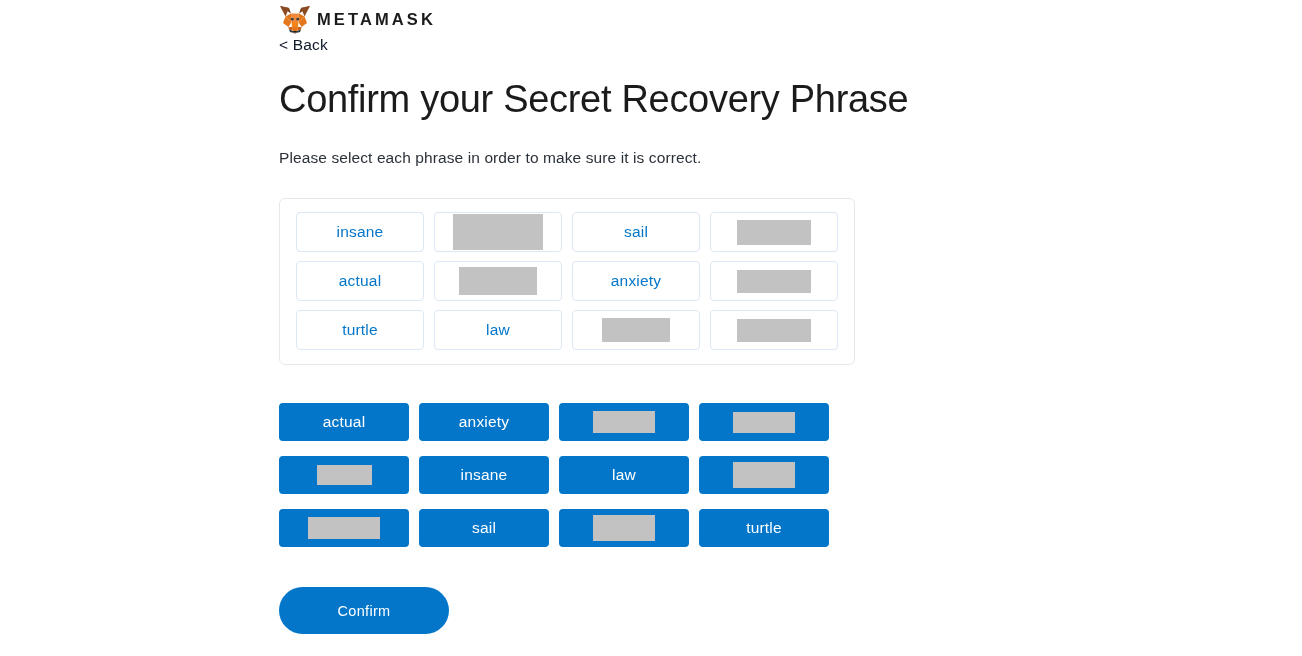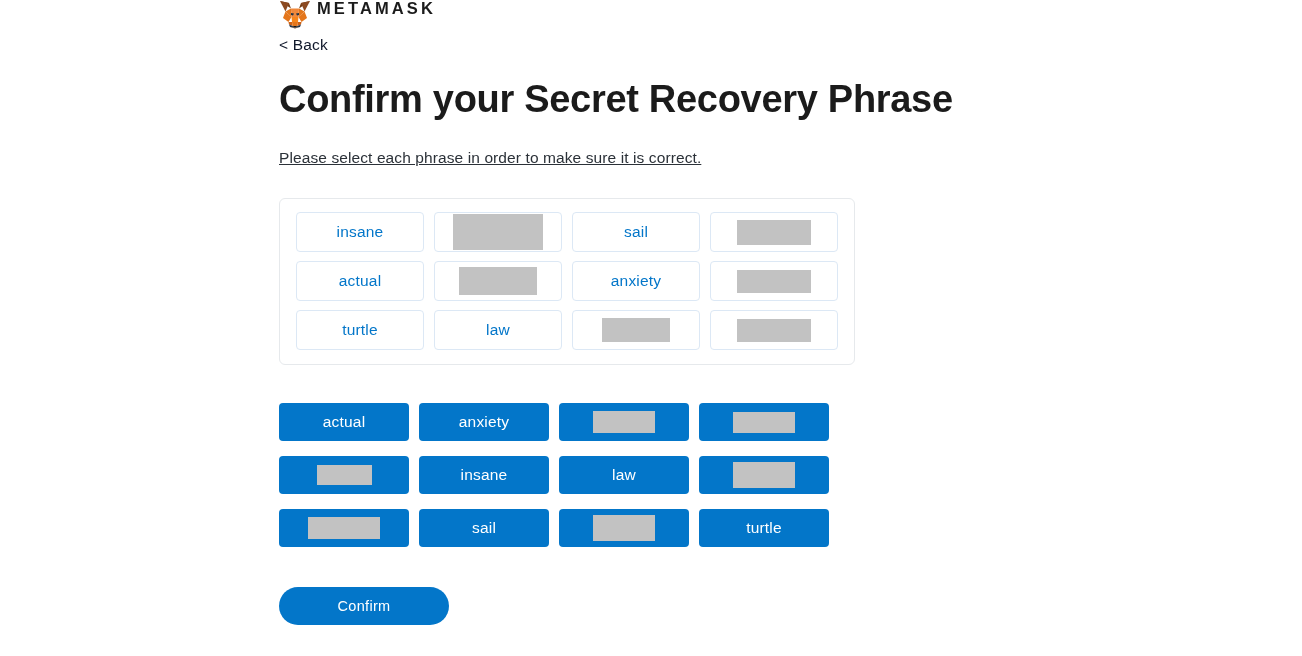--- a/index.html
+++ b/index.html
@@ -20,22 +20,23 @@
   .page {
     position: absolute;
     left: 279px;
     top: 0;
     width: 1023px;
   }
 
   
   .brand-row {
     display: flex;
-    align-items: flex-start;
+    align-items: center;
     height: 34px;
+    padding-top: 5px;
   }
   .fox-logo {
     width: 32px;
     height: 29px;
     display: block;
     flex: 0 0 auto;
   }
   .wordmark {
     margin-left: 6px;
     font-size: 16.5px;
@@ -53,33 +54,32 @@
     text-decoration: none;
     line-height: 20px;
     letter-spacing: 0.2px;
     cursor: pointer;
   }
 
   
   .page-title {
     margin: 23px 0 0 0;
     font-size: 38px;
-    font-weight: 700;
+    font-weight: 400;
     letter-spacing: -0.3px;
     color: #1b1b1b;
     line-height: 1.12;
   }
   .subtitle {
     margin: 26px 0 0 0;
     font-size: 15.5px;
     font-weight: 400;
     color: #2b3138;
     line-height: 1.4;
     letter-spacing: 0.1px;
-    text-decoration: underline;
   }
 
   
   .slots-panel {
     margin-top: 30px;
     width: 576px;
     border: 1px solid #e6e9ec;
     border-radius: 6px;
     background: #ffffff;
     padding: 13px 16px 14px 16px;
@@ -134,21 +134,21 @@
   }
   .chip .redact {
     background: #c2c2c2;
     display: block;
   }
 
   
   .confirm-btn {
     margin-top: 40px;
     width: 170px;
-    height: 38px;
+    height: 47px;
     border: none;
     border-radius: 24px;
     background: #0376c9;
     color: #ffffff;
     font-family: "Liberation Sans", sans-serif;
     font-size: 14.5px;
     letter-spacing: 0.3px;
     cursor: pointer;
     display: block;
   }

